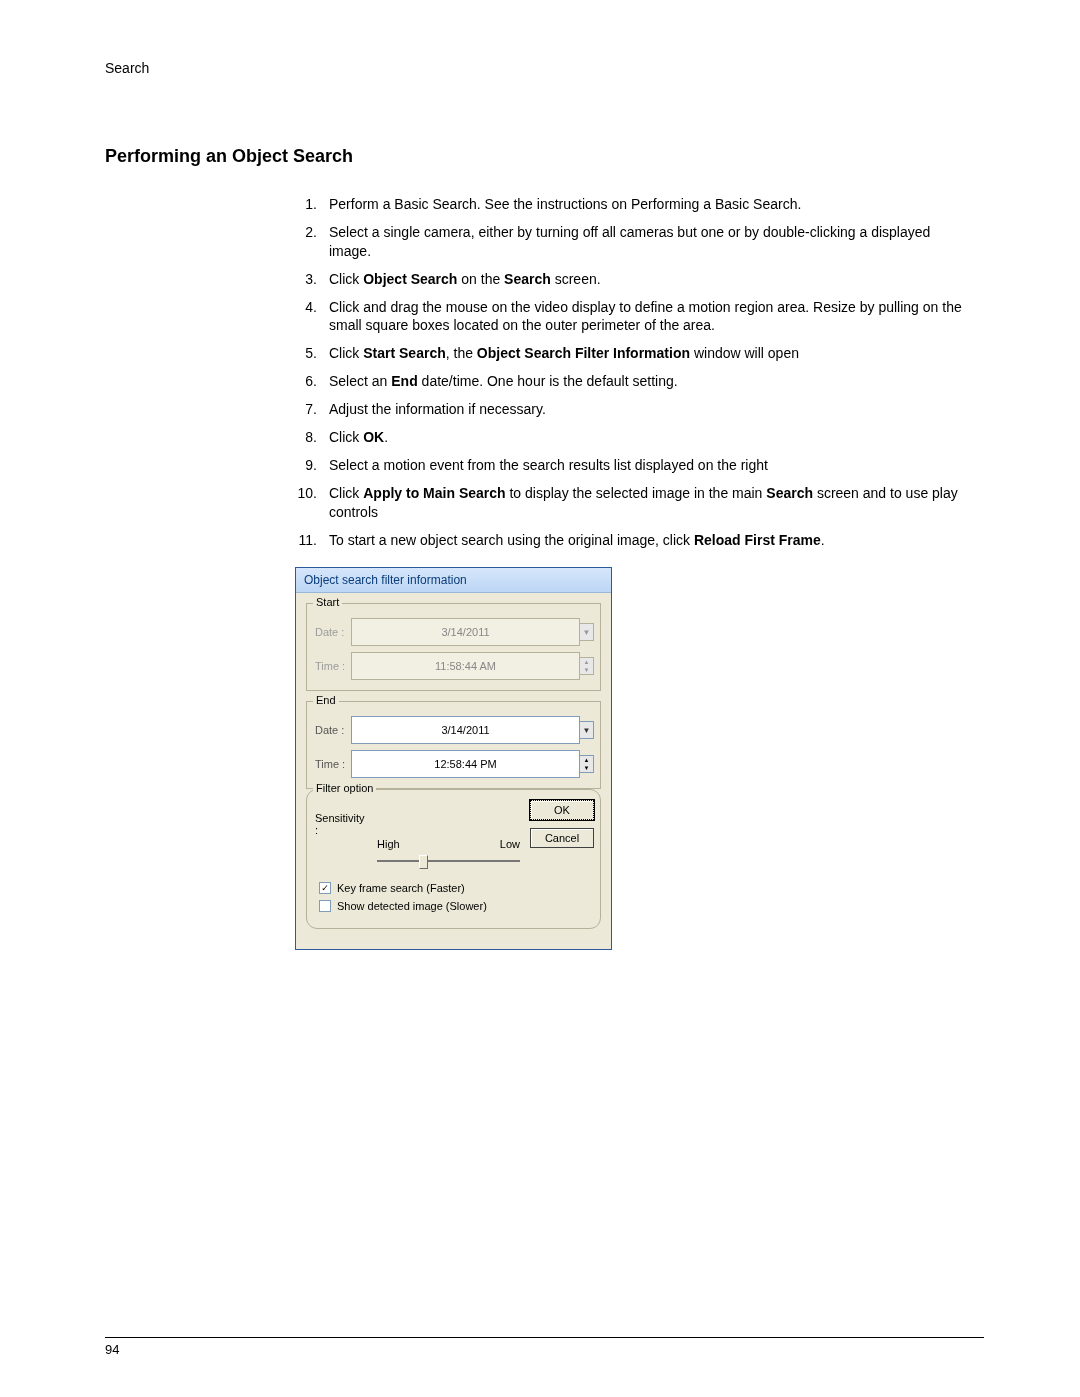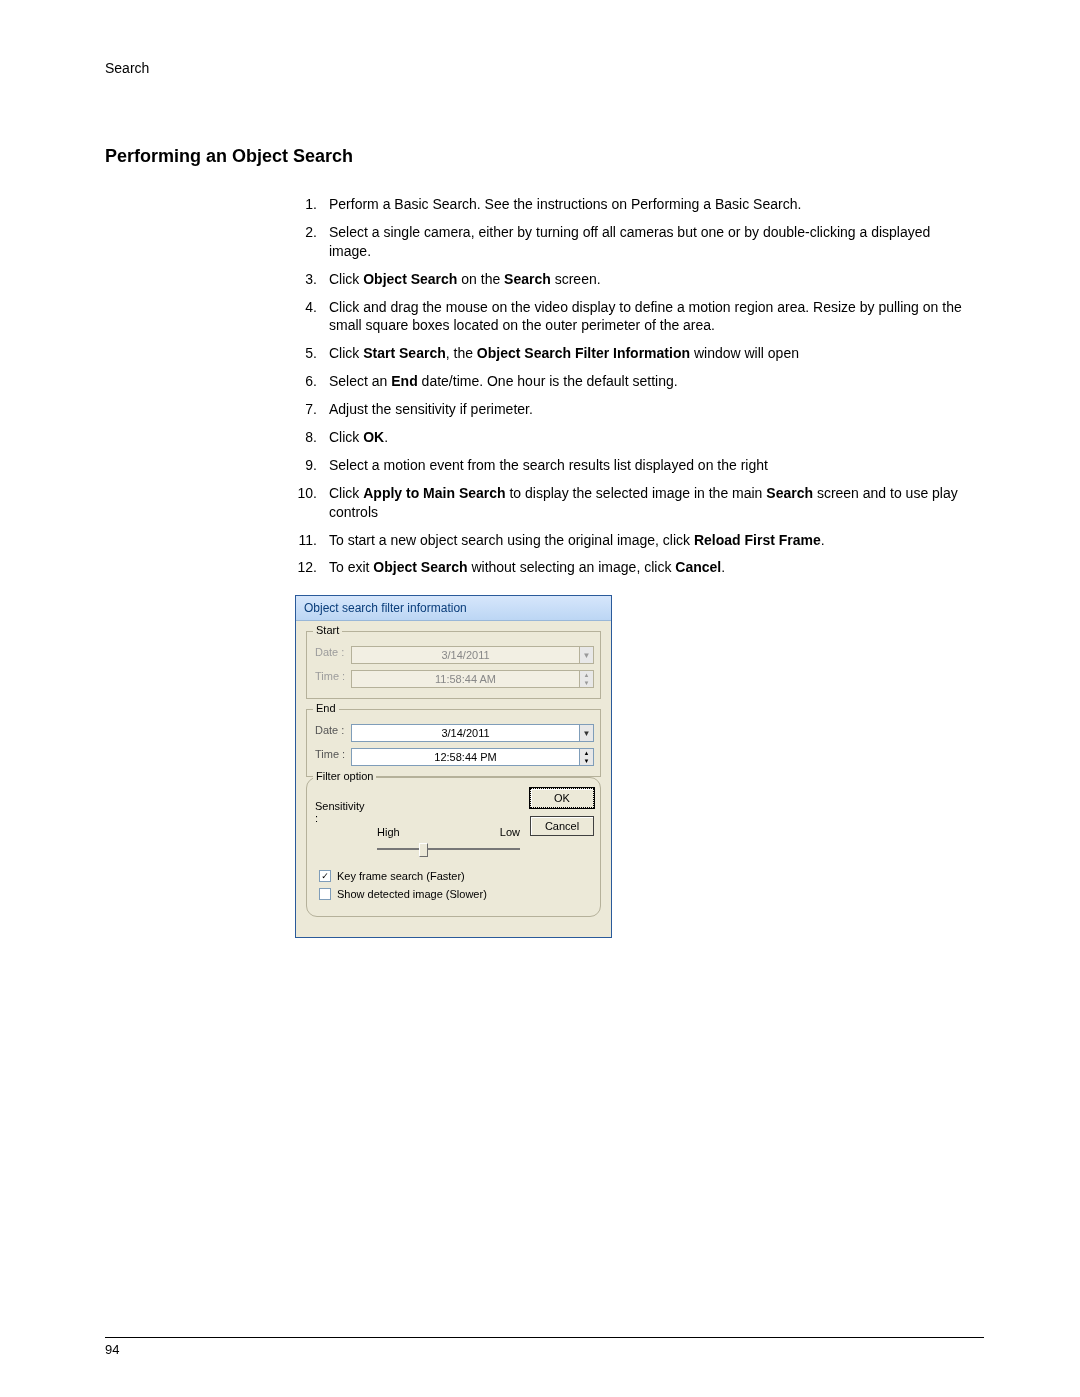--- a/index.html
+++ b/index.html
@@ -11,25 +11,25 @@
 ol.steps > li .num { position: absolute; left: 0; top: 0; text-align: right; width: 22px; }
 .b { font-weight: bold; }
 .dialog { margin-top: 18px; margin-left: 190px; width: 317px; border: 1px solid #2a5a9a; background: #ece9d8; font-family: Tahoma, Arial, sans-serif; font-size: 11px; }
 .titlebar { background: linear-gradient(#d6e6fb,#bcd6f4); color: #0a3d7a; padding: 5px 8px; font-size: 12px; border-bottom: 1px solid #99b7d8; }
 .dialog-body { padding: 10px 10px 12px 10px; position: relative; }
 .fieldset { border: 1px solid #b5b19a; border-radius: 2px; padding: 8px 6px 10px 8px; margin-bottom: 8px; position: relative; }
 .legend { position: absolute; top: -8px; left: 6px; background: #ece9d8; padding: 0 3px; font-size: 11px; }
 .start-end-row { display: flex; gap: 10px; flex-direction: column; }
 .se-box { flex: 1; border: 1px solid #b5b19a; position: relative; padding: 8px 6px 10px 8px; }
 .se-box .legend { top: -8px; }
-.field-row { display: flex; align-items: flex-start; margin-top: 6px; }
+.field-row { display: flex; align-items: center; margin-top: 6px; }
 .field-row:first-child { margin-top: 4px; }
 .lbl { width: 36px; color: #555; }
 .lbl.disabled { color: #9c9c9c; }
-.textinput { flex: 1; background: #fff; border: 1px solid #7f9db9; height: 18px; font-size: 11px; padding: 1px 4px; display: flex; align-items: center; justify-content: center; color: #000; }
+.textinput { flex: 1; background: #fff; border: 1px solid #7f9db9; height: 28px; font-size: 11px; padding: 1px 4px; display: flex; align-items: center; justify-content: center; color: #000; }
 .textinput.disabled { color: #888; border-color: #b5b19a; background: #f2efe3; }
 .drop-btn { width: 14px; height: 18px; border: 1px solid #7f9db9; border-left: none; background: #e8e8e8; display: flex; align-items: center; justify-content: center; font-size: 8px; color: #333; }
 .drop-btn.disabled { color: #999; border-color: #b5b19a; }
 .spin-btns { display: flex; flex-direction: column; width: 14px; height: 18px; border: 1px solid #7f9db9; border-left: none; }
 .spin-btns div { flex: 1; display: flex; align-items: center; justify-content: center; font-size: 6px; background: #e8e8e8; }
 .spin-btns.disabled { border-color: #b5b19a; }
 .spin-btns.disabled div { color: #999; }
 .filter-box { position: relative; border-radius: 11px; }
 .slider-row { display: flex; align-items: flex-start; gap: 8px; }
 .slider-area { flex: 1; margin-top: 40px; }
@@ -53,26 +53,25 @@
 
 <div class="heading">Performing an Object Search</div>
 
 <ol class="steps">
     <li><span class="num">1.</span><span>Perform a Basic Search.  See the instructions on Performing a Basic Search.</span></li>
     <li><span class="num">2.</span><span>Select a single camera, either by turning off all cameras but one or by double-clicking a displayed image.</span></li>
     <li><span class="num">3.</span><span>Click </span><span class="b">Object Search</span><span> on the </span><span class="b">Search</span><span> screen.</span></li>
     <li><span class="num">4.</span><span>Click and drag the mouse on the video display to define a motion region area.  Resize by pulling on the small square boxes located on the outer perimeter of the area.</span></li>
     <li><span class="num">5.</span><span>Click </span><span class="b">Start Search</span><span>, the </span><span class="b">Object Search Filter Information</span><span> window will open</span></li>
     <li><span class="num">6.</span><span>Select an </span><span class="b">End</span><span> date/time.  One hour is the default setting.</span></li>
-    <li><span class="num">7.</span><span>Adjust the sensitivity if perimeter.</span></li>
+    <li><span class="num">7.</span><span>Adjust the information if necessary.</span></li>
     <li><span class="num">8.</span><span>Click </span><span class="b">OK</span><span>.</span></li>
     <li><span class="num">9.</span><span>Select a motion event from the search results list displayed on the right</span></li>
     <li><span class="num">10.</span><span>Click </span><span class="b">Apply to Main Search</span><span> to display the selected image in the main </span><span class="b">Search</span><span> screen and to use play controls</span></li>
     <li><span class="num">11.</span><span>To start a new object search using the original image, click </span><span class="b">Reload First Frame</span><span>.</span></li>
-    <li><span class="num">12.</span><span>To exit </span><span class="b">Object Search</span><span> without selecting an image, click </span><span class="b">Cancel</span><span>.</span></li>
   </ol>
 
 <div class="dialog">
   <div class="titlebar">Object search filter information</div>
   <div class="dialog-body">
     <div class="start-end-row">
 
       <div class="se-box">
         <span class="legend">Start</span>
         <div class="field-row">

